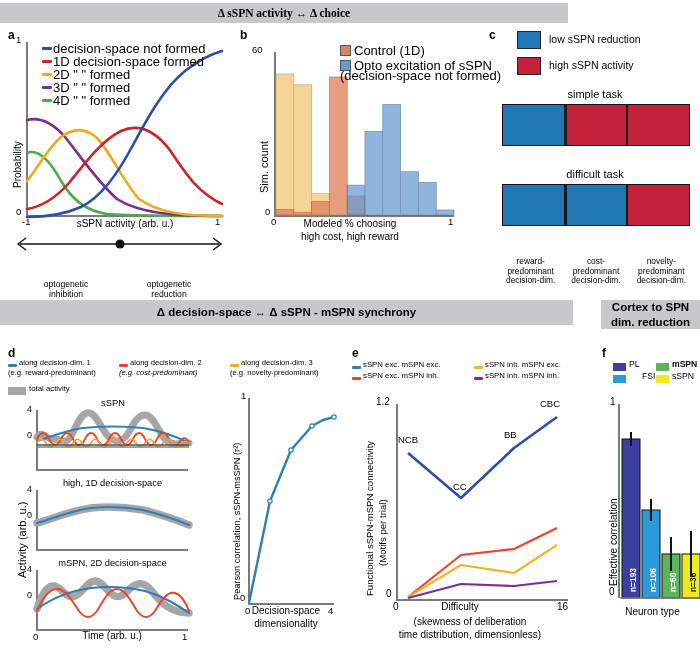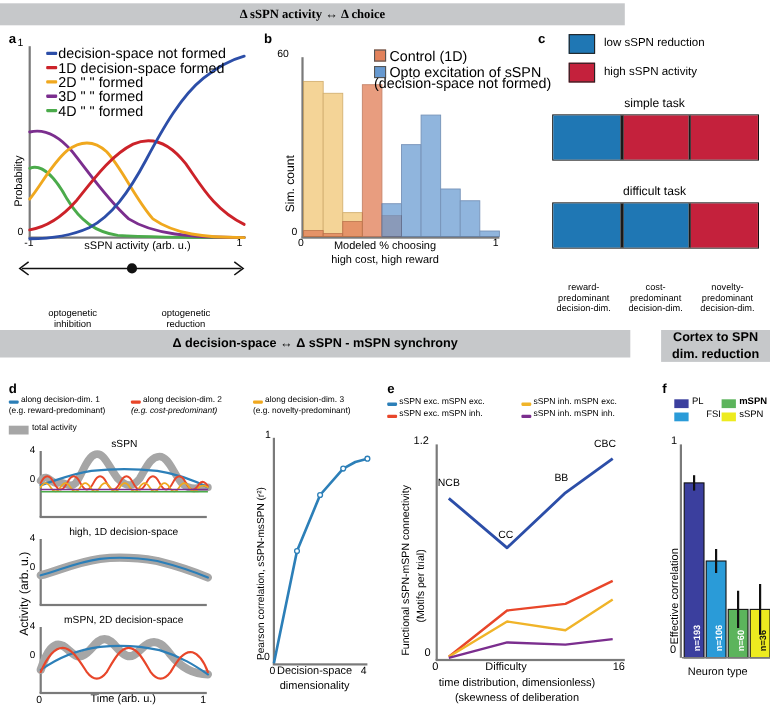--- a/index.html
+++ b/index.html
@@ -342,22 +342,22 @@
     <polyline points="11,196 64,182 117,184 160,179" fill="none" stroke="#7b2e8e" stroke-width="2.2" stroke-linejoin="round"></polyline>
   </svg>
   <div class="txt" style="left:46px;top:39px;font-size:9.5px;">NCB</div>
   <div class="txt" style="left:101px;top:86px;font-size:9.5px;">CC</div>
   <div class="txt" style="left:152px;top:34px;font-size:9.5px;">BB</div>
   <div class="txt" style="left:188px;top:3px;font-size:9.5px;">CBC</div>
 </div>
 
 <div class="axlbl" style="left:400px;top:601px;width:120px;">Difficulty</div>
 <div class="axlbl" style="left:355px;top:616px;width:230px;line-height:1.25;">
+  <div>(skewness of deliberation</div>
   <div>time distribution, dimensionless)</div>
-  <div>(skewness of deliberation</div>
 </div>
 
 <div class="plabel" style="left:602px;top:346px;">f</div>
 
 <div style="position:absolute;left:613px;top:362px;width:86px;">
   <div style="position:absolute;left:0;top:0;">
     <div style="position:absolute;left:0;top:1px;width:13px;height:8px;background:#3b3f9e;"></div>
     <div class="txt" style="left:16px;top:-2px;font-size:8.6px;">PL</div>
   </div>
   <div style="position:absolute;left:43px;top:0;">

